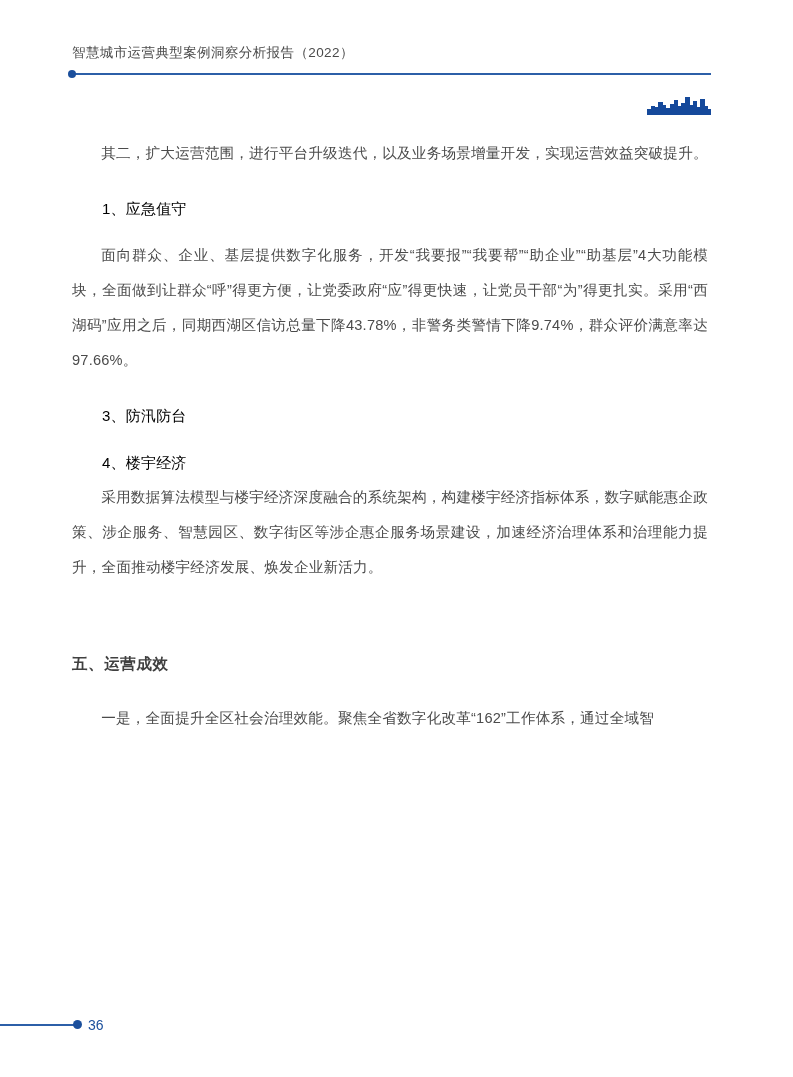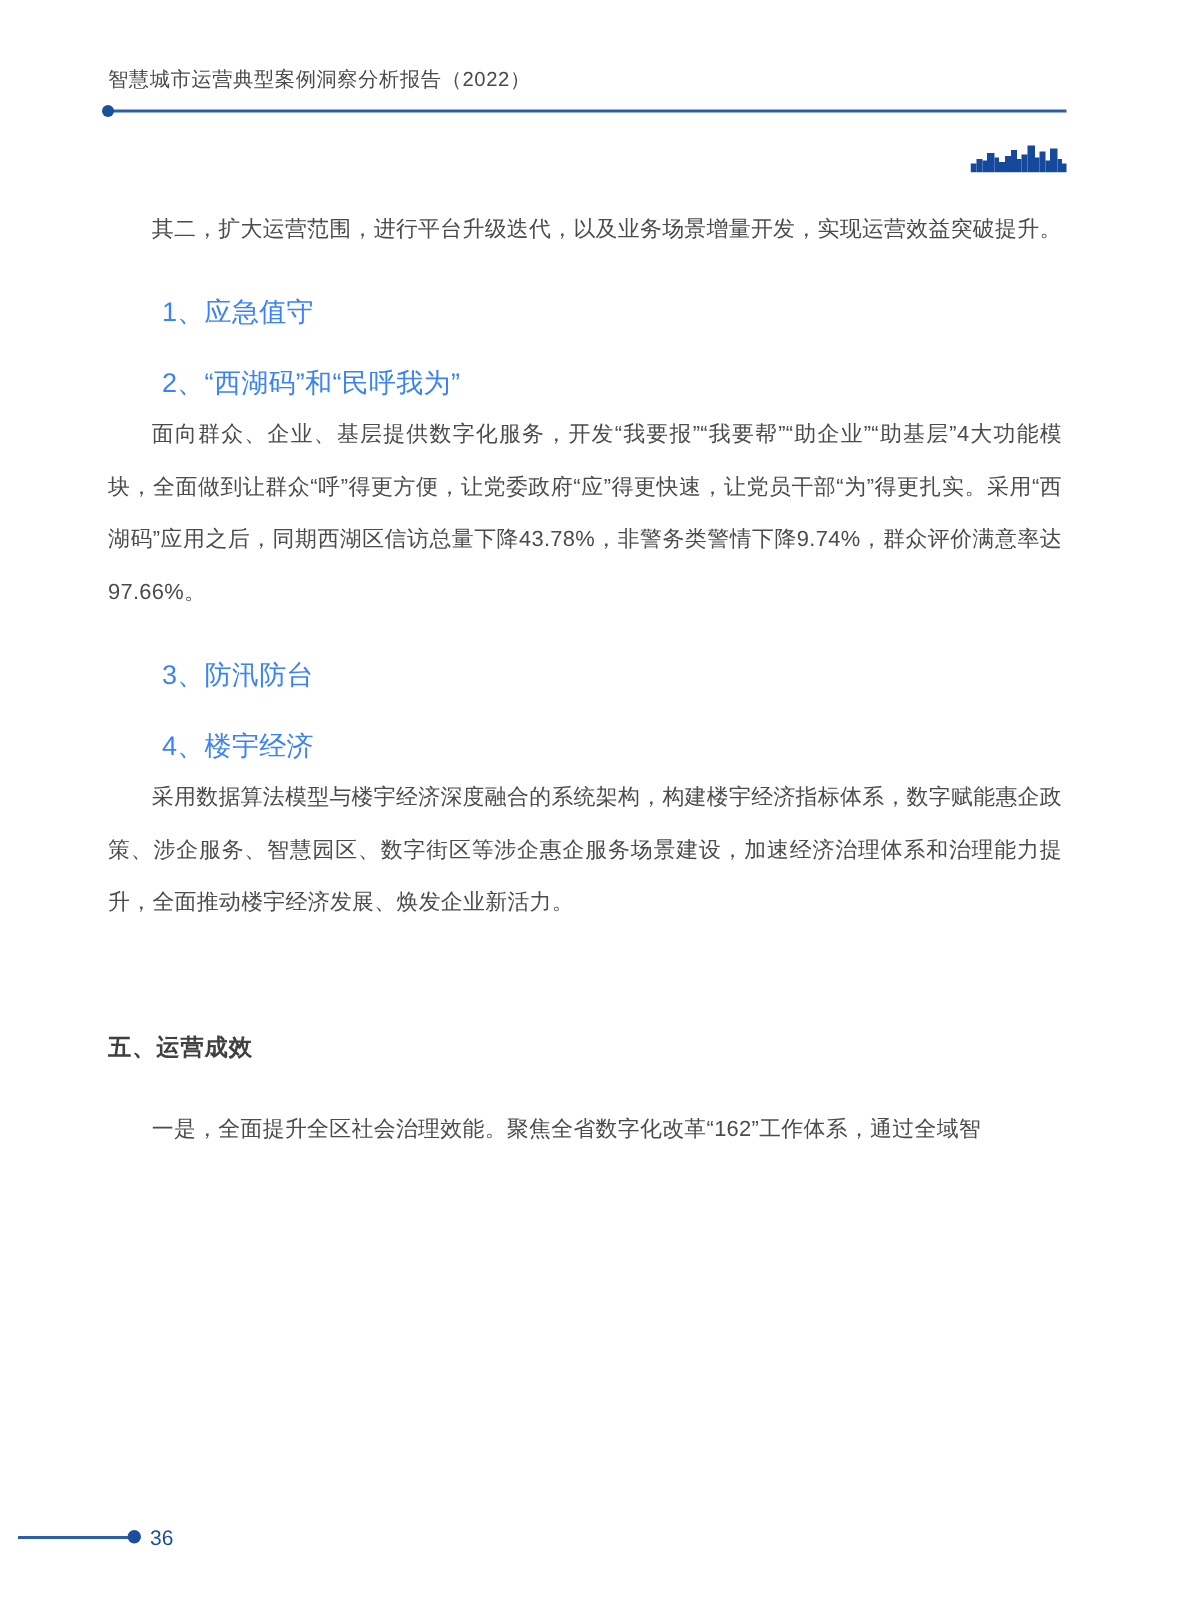--- a/index.html
+++ b/index.html
@@ -74,44 +74,44 @@
     color: #4b4b4b;
     text-align: justify;
     text-justify: inter-ideograph;
     margin: 0 14px 8px 0;
     letter-spacing: 0.2px;
   }
   .para.indent {
     text-indent: 2em;
   }
   .sub-head {
-    font-size: 18px;
+    font-size: 15px;
     line-height: 35px;
-    color: #3b82f6;
+    color: #000000;
     margin: 0;
     text-indent: 2em;
     letter-spacing: 0.2px;
   }
   .gap-sm { height: 12px; }
   .gap-md { height: 22px; }
   .gap-lg { height: 56px; }
 
   .section-head {
     font-size: 15.5px;
     font-weight: bold;
     color: #404040;
     line-height: 30px;
     margin: 0;
     letter-spacing: 0.6px;
   }
 
   
   .footer {
     position: absolute;
-    left: 12px;
+    left: 0;
     top: 1014px;
     height: 24px;
     width: 100%;
   }
   .footer-rule {
     position: absolute;
     left: 0px;
     top: 10px;
     width: 75px;
     height: 2px;
@@ -174,21 +174,20 @@
   <div class="content">
 
     <p class="para indent">其二，扩大运营范围，进行平台升级迭代，以及业务场景增量开发，实现运营效益突破提升。</p>
 
     <div class="gap-sm"></div>
 
     <p class="sub-head">1、应急值守</p>
 
     <div class="gap-sm"></div>
 
-    <p class="sub-head">2、“西湖码”和“民呼我为”</p>
     <p class="para indent">面向群众、企业、基层提供数字化服务，开发“我要报”“我要帮”“助企业”“助基层”4大功能模块，全面做到让群众“呼”得更方便，让党委政府“应”得更快速，让党员干部“为”得更扎实。采用“西湖码”应用之后，同期西湖区信访总量下降43.78%，非警务类警情下降9.74%，群众评价满意率达97.66%。</p>
 
     <div class="gap-sm"></div>
 
     <p class="sub-head">3、防汛防台</p>
 
     <div class="gap-sm"></div>
 
     <p class="sub-head">4、楼宇经济</p>
     <p class="para indent">采用数据算法模型与楼宇经济深度融合的系统架构，构建楼宇经济指标体系，数字赋能惠企政策、涉企服务、智慧园区、数字街区等涉企惠企服务场景建设，加速经济治理体系和治理能力提升，全面推动楼宇经济发展、焕发企业新活力。</p>

